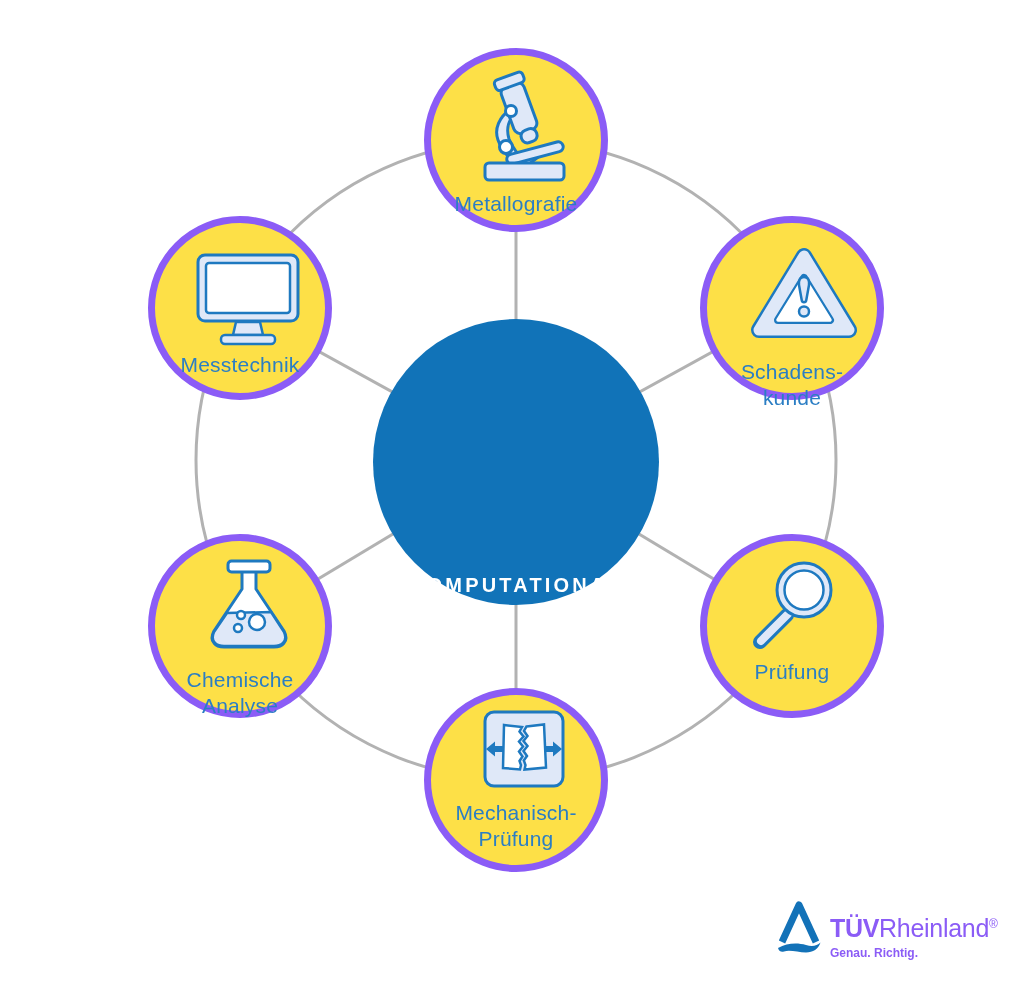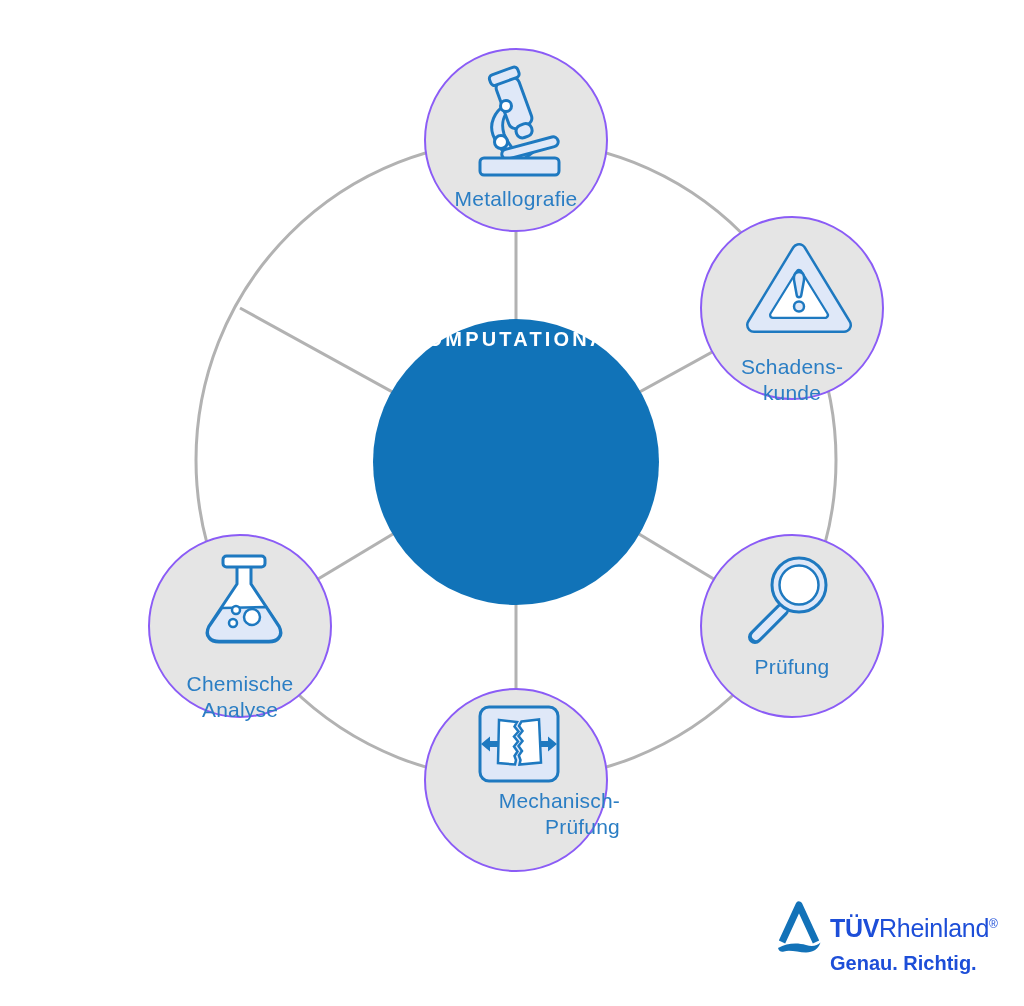--- a/index.html
+++ b/index.html
@@ -3,44 +3,44 @@
 <meta charset="utf-8">
 <style>
   html,body{margin:0;padding:0;background:#fff;}
   .stage{
     position:relative;width:1024px;height:1006px;background:#ffffff;overflow:hidden;
     font-family:"Liberation Sans","DejaVu Sans",sans-serif;
   }
   .connectors{position:absolute;left:0;top:0;z-index:0;}
   .node{
     position:absolute;width:184px;height:184px;box-sizing:border-box;
-    border:2px solid #8b5cf6;border-radius:50%;background:#e5e5e5;z-index:1;
+    border:7px solid #8b5cf6;border-radius:50%;background:#fde047;z-index:1;
   }
   .node .icon{position:absolute;display:block;line-height:0;}
   .node .label{
     position:absolute;left:-14px;right:-14px;text-align:center;
     font-size:21px;line-height:26px;color:#2b7ec4;letter-spacing:0.2px;
   }
   .node .label span{display:block;}
   .center-circle{
     position:absolute;left:373px;top:319px;width:286px;height:286px;border-radius:50%;
-    background:#1173b8;z-index:1;display:flex;align-items:flex-start;justify-content:center;
+    background:#1173b8;z-index:1;display:flex;align-items:flex-end;justify-content:center;
   }
   .center-text{
     text-align:center;color:#ffffff;font-weight:bold;font-size:20px;
     letter-spacing:3.2px;line-height:40px;
   }
   .center-text span{display:block;}
   .logo{position:absolute;left:777px;top:899px;display:flex;z-index:1;}
   .logo-mark{display:block;line-height:0;}
-  .logo-text{margin-left:9px;margin-top:13px;color:#1d4ed8;}
+  .logo-text{margin-left:9px;margin-top:13px;color:#8b5cf6;}
   .brand-line{font-size:25px;line-height:25px;letter-spacing:-0.3px;white-space:nowrap;}
   .brand-bold{font-weight:bold;}
   .brand-reg-mark{font-size:12px;vertical-align:9px;}
-  .tagline{font-size:20px;font-weight:bold;margin-top:11px;}
+  .tagline{font-size:12px;font-weight:bold;margin-top:5px;}
 </style>
 </head>
 <body>
 
 <div class="stage">
 
   <svg class="connectors" width="1024" height="1006" viewBox="0 0 1024 1006">
     <circle cx="516" cy="460" r="320" fill="none" stroke="#b2b2b2" stroke-width="3"></circle>
     <g stroke="#b2b2b2" stroke-width="3">
       <line x1="516" y1="460" x2="516" y2="140"></line>
@@ -74,20 +74,33 @@
           <circle cx="38" cy="44" r="5.5" fill="#ffffff"></circle>
           <circle cx="33" cy="80" r="6.5" fill="#ffffff"></circle>
         </g>
       </svg>
     </span>
     <div class="label" style="top:136px;">
       <span>Metallografie</span>
     </div>
   </div>
 
+  <div class="node" style="left:148px;top:216px;">
+    <span class="icon" style="left:41px;top:30px;">
+      <svg width="104" height="94" viewBox="0 0 104 94">
+        <rect x="2" y="2" width="100" height="66" rx="7" fill="#dfe8f8" stroke="#1e79c0" stroke-width="3"></rect>
+        <rect x="10" y="10" width="84" height="50" rx="3" fill="#ffffff" stroke="#1e79c0" stroke-width="2.5"></rect>
+        <path d="M40,69 L64,69 L67,82 L37,82 Z" fill="#dfe8f8" stroke="#1e79c0" stroke-width="2.5"></path>
+        <rect x="25" y="82" width="54" height="9" rx="4" fill="#dfe8f8" stroke="#1e79c0" stroke-width="2.5"></rect>
+      </svg>
+    </span>
+    <div class="label" style="top:129px;">
+      <span>Messtechnik</span>
+    </div>
+  </div>
 
   <div class="node" style="left:700px;top:216px;">
     <span class="icon" style="left:42px;top:21px;">
       <svg width="110" height="95" viewBox="0 0 110 95">
         <path d="M55,12 L100,86 L10,86 Z" fill="#dfe8f8" stroke="#1e79c0" stroke-width="16" stroke-linejoin="round"></path>
         <path d="M55,12 L100,86 L10,86 Z" fill="#dfe8f8" stroke="#dfe8f8" stroke-width="11" stroke-linejoin="round"></path>
         <path d="M55,34 L81,76 L29,76 Z" fill="#ffffff" stroke="#1e79c0" stroke-width="8" stroke-linejoin="round"></path>
         <path d="M55,34 L81,76 L29,76 Z" fill="#ffffff" stroke="#ffffff" stroke-width="3.5" stroke-linejoin="round"></path>
         <path d="M55,33 C59,33 60.5,36 60,41 L57.3,56 C56.8,59 53.2,59 52.7,56 L50,41 C49.5,36 51,33 55,33 Z" fill="#dfe8f8" stroke="#1e79c0" stroke-width="2.5"></path>
         <circle cx="55" cy="67.5" r="5" fill="#dfe8f8" stroke="#1e79c0" stroke-width="2.5"></circle>
@@ -103,21 +116,21 @@
     <span class="icon" style="left:49px;top:18px;">
       <svg width="90" height="92" viewBox="0 0 90 92">
         <path d="M38,12 L38,30 L10,72 Q6,80 10,84 Q13,88 20,88 L70,88 Q77,88 80,84 Q84,80 80,72 L52,30 L52,12 Z" fill="#ffffff" stroke="#1e79c0" stroke-width="3" stroke-linejoin="round"></path>
         <path d="M23,54 L67,53 L80,73 Q83,80 79,84 Q76,87 70,87 L20,87 Q14,87 11,84 Q7,80 10,73 Z" fill="#dfe8f8" stroke="#1e79c0" stroke-width="2.5" stroke-linejoin="round"></path>
         <rect x="24" y="2" width="42" height="11" rx="3.5" fill="#ffffff" stroke="#1e79c0" stroke-width="3"></rect>
         <circle cx="53" cy="63" r="8" fill="#ffffff" stroke="#1e79c0" stroke-width="2.5"></circle>
         <circle cx="37" cy="56" r="4" fill="#ffffff" stroke="#1e79c0" stroke-width="2.5"></circle>
         <circle cx="34" cy="69" r="4" fill="#ffffff" stroke="#1e79c0" stroke-width="2.5"></circle>
       </svg>
     </span>
-    <div class="label" style="top:135px;">
+    <div class="label" style="top:126px;">
       <span>Chemische</span>
       <span>Analyse</span>
     </div>
   </div>
 
   <div class="node" style="left:700px;top:534px;">
     <span class="icon" style="left:40px;top:16px;">
       <svg width="90" height="95" viewBox="0 0 90 95">
         <line x1="40" y1="58" x2="13" y2="85" stroke="#1e79c0" stroke-width="14" stroke-linecap="round"></line>
         <line x1="41" y1="57" x2="14" y2="84" stroke="#dfe8f8" stroke-width="8" stroke-linecap="round"></line>
@@ -133,21 +146,21 @@
   <div class="node" style="left:424px;top:688px;">
     <span class="icon" style="left:43px;top:9px;">
       <svg width="100" height="92" viewBox="0 0 100 92">
         <rect x="11" y="8" width="78" height="74" rx="9" fill="#dfe8f8" stroke="#1e79c0" stroke-width="3"></rect>
         <path d="M30,21 L48,23 L45.5,27.5 L49.5,32.5 L45,37.5 L49,42.5 L45,47.5 L48.5,52.5 L45.5,57 L47,61 L46,65.5 L29,64 Z" fill="#ffffff" stroke="#1e79c0" stroke-width="2.5"></path>
         <path d="M52.5,22.5 L70,20.5 L72,63.5 L50.5,65.5 L51.5,61 L49.8,56.5 L53,52 L49.5,47 L53.5,42 L49.5,37 L53.5,32 L50,27 Z" fill="#ffffff" stroke="#1e79c0" stroke-width="2.5"></path>
         <path d="M30,42 L21,42 L21,37.5 L12,45 L21,52.5 L21,48 L30,48 Z" fill="#1e79c0"></path>
         <path d="M70,42 L79,42 L79,37.5 L88,45 L79,52.5 L79,48 L70,48 Z" fill="#1e79c0"></path>
       </svg>
     </span>
-    <div class="label" style="top:98px;text-align:right;">
+    <div class="label" style="top:105px;">
       <span>Mechanisch-</span>
       <span>Prüfung</span>
     </div>
   </div>
 
   <div class="logo">
     <span class="logo-mark">
       <svg width="44" height="58" viewBox="0 0 44 58">
         <path d="M5,43 L22,6 L39,43" fill="none" stroke="#1372b8" stroke-width="7" stroke-linejoin="round"></path>
         <path d="M1,49 C10,44 20,43.5 29,46 C35,47.7 40,47 43.5,43.5 C41.5,50 36,53.5 29,53.5 C21,53.5 13,50.5 7,52.5 C4.5,53.3 2,52.5 1,49 Z" fill="#1372b8"></path>

